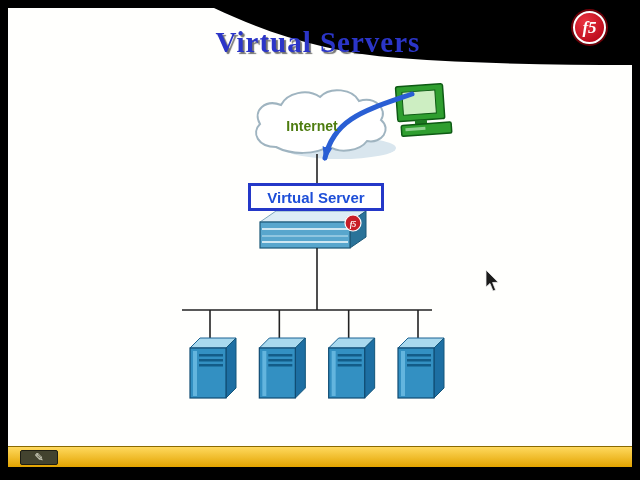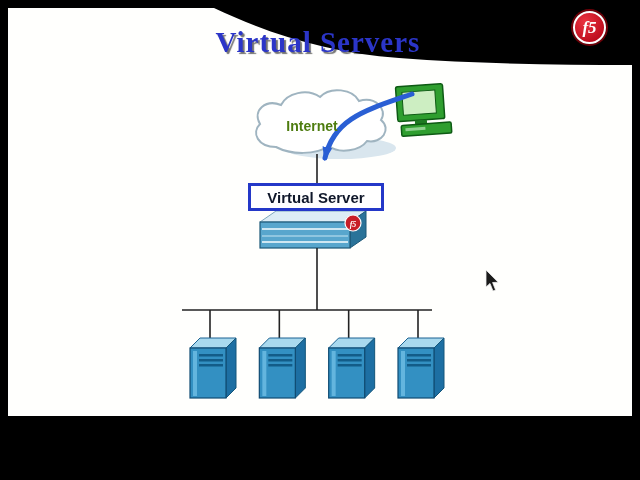--- a/index.html
+++ b/index.html
@@ -1,18 +1,18 @@
 <!DOCTYPE html>
 <html><head>
 <meta charset="utf-8">
 <style>
   * { margin:0; padding:0; box-sizing:border-box; }
   html,body { background:#000; }
   body { font-family:"Liberation Sans", sans-serif; }
-  .stage { position:relative; width:640px; height:416px; background:#000; overflow:hidden; }
+  .stage { position:relative; width:640px; height:480px; background:#000; overflow:hidden; }
   .slide { position:absolute; left:8px; top:8px; width:624px; height:438px; background:#fffffd; }
   .swoosh { position:absolute; top:0; right:0; width:418px; height:60px; z-index:4; }
   .title {
     position:absolute; left:130px; top:18px; width:360px; text-align:center;
     font-family:"Liberation Serif", serif; font-size:29px; font-weight:bold;
     color:#2b35c8; text-shadow:2px 2px 1px rgba(0,0,0,0.55); z-index:5; letter-spacing:1px;
   }
   .f5-logo {
     position:absolute; right:26px; top:3px; width:33px; height:33px; border-radius:50%;
     background:radial-gradient(circle at 35% 30%, #ea3340, #ae0012);
@@ -22,21 +22,21 @@
   }
   .diagram-svg { position:absolute; left:0; top:0; width:624px; height:438px; z-index:2; }
   .internet-label {
     position:absolute; left:254px; top:110px; width:100px; text-align:center;
     font-size:14px; font-weight:bold; color:#4d7c0f; z-index:3;
   }
   .vs-box {
     position:absolute; left:240px; top:175px; width:136px; height:28px;
     border:3px solid #2438c8; background:#fff; z-index:3;
     display:flex; align-items:center; justify-content:center;
-    font-size:15px; font-weight:bold; color:#0f172a;
+    font-size:15px; font-weight:bold; color:#1d4ed8;
   }
   .toolbar {
     position:absolute; left:8px; top:446px; width:624px; height:21px;
     background:linear-gradient(#ffd95e, #e2a300); border-top:1px solid #8a6a00; z-index:7;
   }
   .pen-button {
     position:absolute; left:12px; top:3px; width:38px; height:15px;
     background:#43432f; border:1px solid #1d1d14; border-radius:2px;
     color:#efefdd; font-size:11px; line-height:12px; text-align:center; cursor:pointer;
   }

